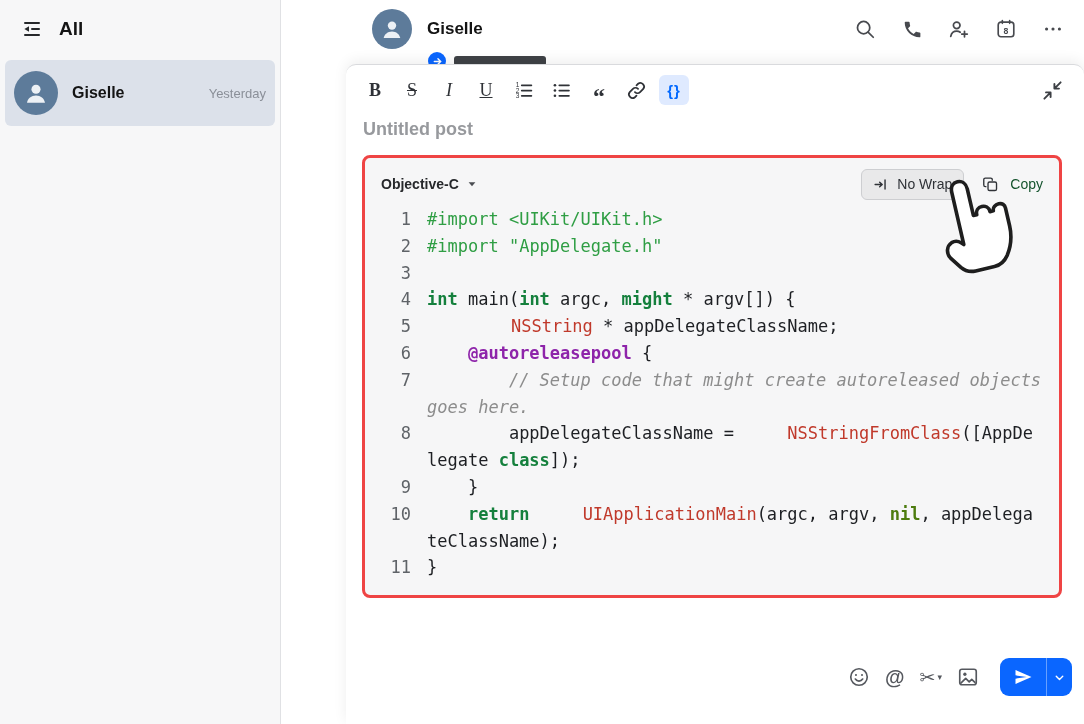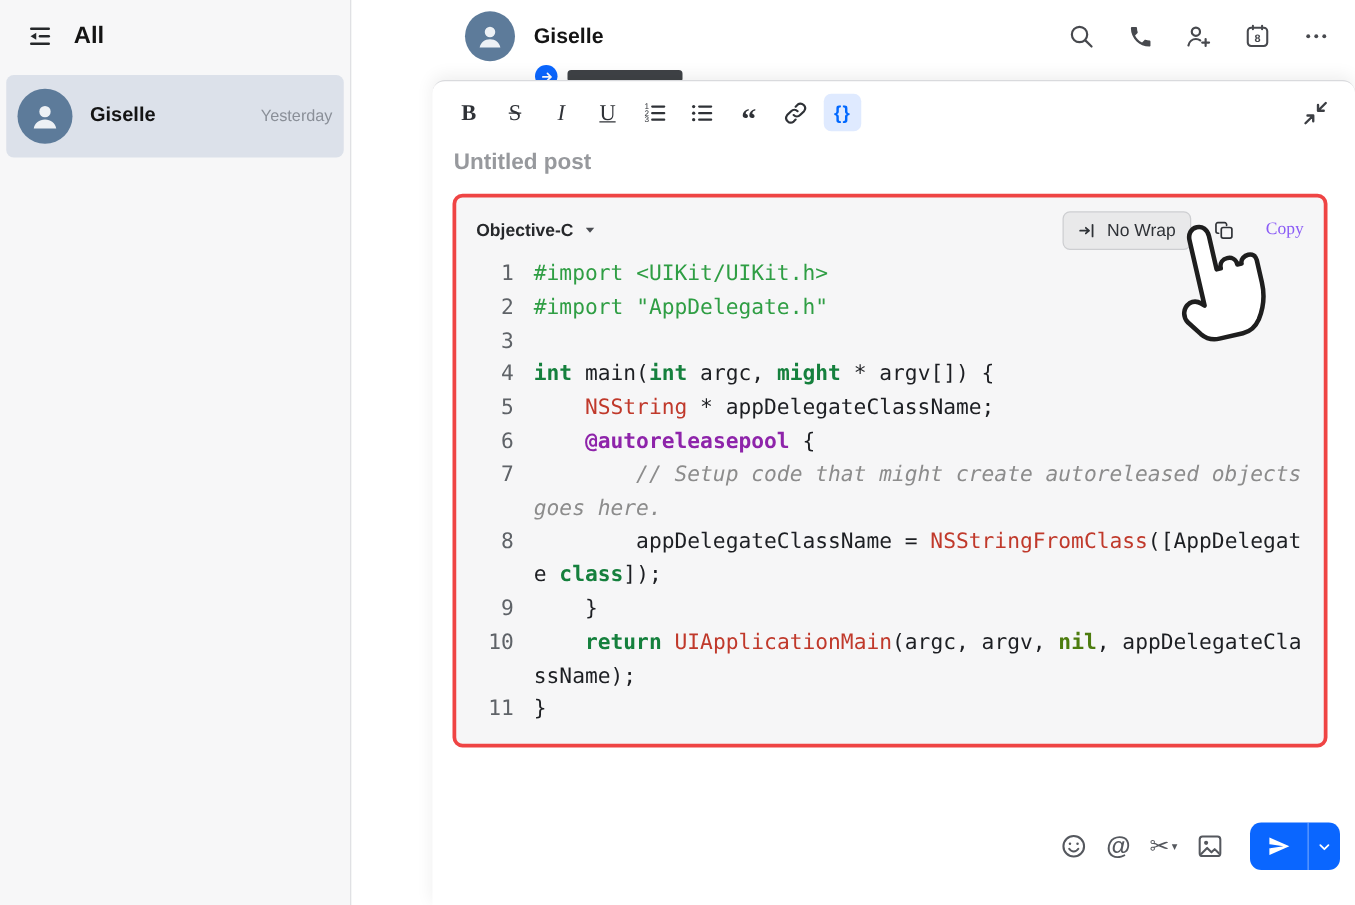--- a/index.html
+++ b/index.html
@@ -74,35 +74,35 @@
     border:3px solid #ef4444; border-radius:8px; padding:9px 16px 14px;
   }
   .code-head { display:flex; align-items:center; height:34px; }
   .lang { display:flex; align-items:center; gap:7px; font-size:14px; font-weight:600; color:#26282b; cursor:pointer; }
   .head-actions { margin-left:auto; display:flex; align-items:center; gap:18px; }
   .nowrap-btn {
     display:flex; align-items:center; gap:7px; padding:6px 11px;
     background:#e9e9ea; border:1px solid #cdced1; border-radius:6px;
     font-size:14px; color:#2f3237; cursor:pointer;
   }
-  .copy-btn { display:flex; align-items:center; gap:25px; font-size:14px; color:#8b5cf6; cursor:pointer;font-family:Liberation Serif, serif; }
+  .copy-btn { display:flex; align-items:center; gap:11px; font-size:14px; color:#14532d; cursor:pointer; }
 
   .code-body {
     margin-top:5px;
     font-family:"DejaVu Sans Mono", monospace;
     font-size:17px; line-height:26.8px; color:#1d1f23;
   }
   .code-line { display:flex; min-height:26.8px; }
   .line-num { width:30px; text-align:right; margin-right:16px; color:#5f6368; flex:none; }
   .line-text { white-space:pre-wrap; word-break:break-all; width:616px; flex:none; }
   .tok-m { color:#2f9e44; }
   .tok-s { color:#2f9e44; }
   .tok-k { color:#15803d; font-weight:700; }
   .tok-a { color:#8e24aa; font-weight:700; }
-  .tok-t { color:#c0392b; }
+  .tok-t { color:#c0392b;margin-left:43px; }
   .tok-c { color:#8c8c8c; font-style:italic; }
   .tok-n { color:#4d7c0f; font-weight:700;margin-top:35px; }
   .tok-p { color:inherit; }
 
   
   .composer-bar { position:absolute; right:12px; bottom:28px; display:flex; align-items:center; gap:15px; }
   .cb-icon { color:#55585e; display:flex; align-items:center; justify-content:center; cursor:pointer; }
   .scissors { font-size:19px; line-height:19px; }
   .mini-caret { font-size:9px; color:#55585e; margin-left:2px; }
   .send-btn { display:flex; height:38px; margin-left:6px; background:#0a66ff; border-radius:9px; overflow:hidden; cursor:pointer; }

